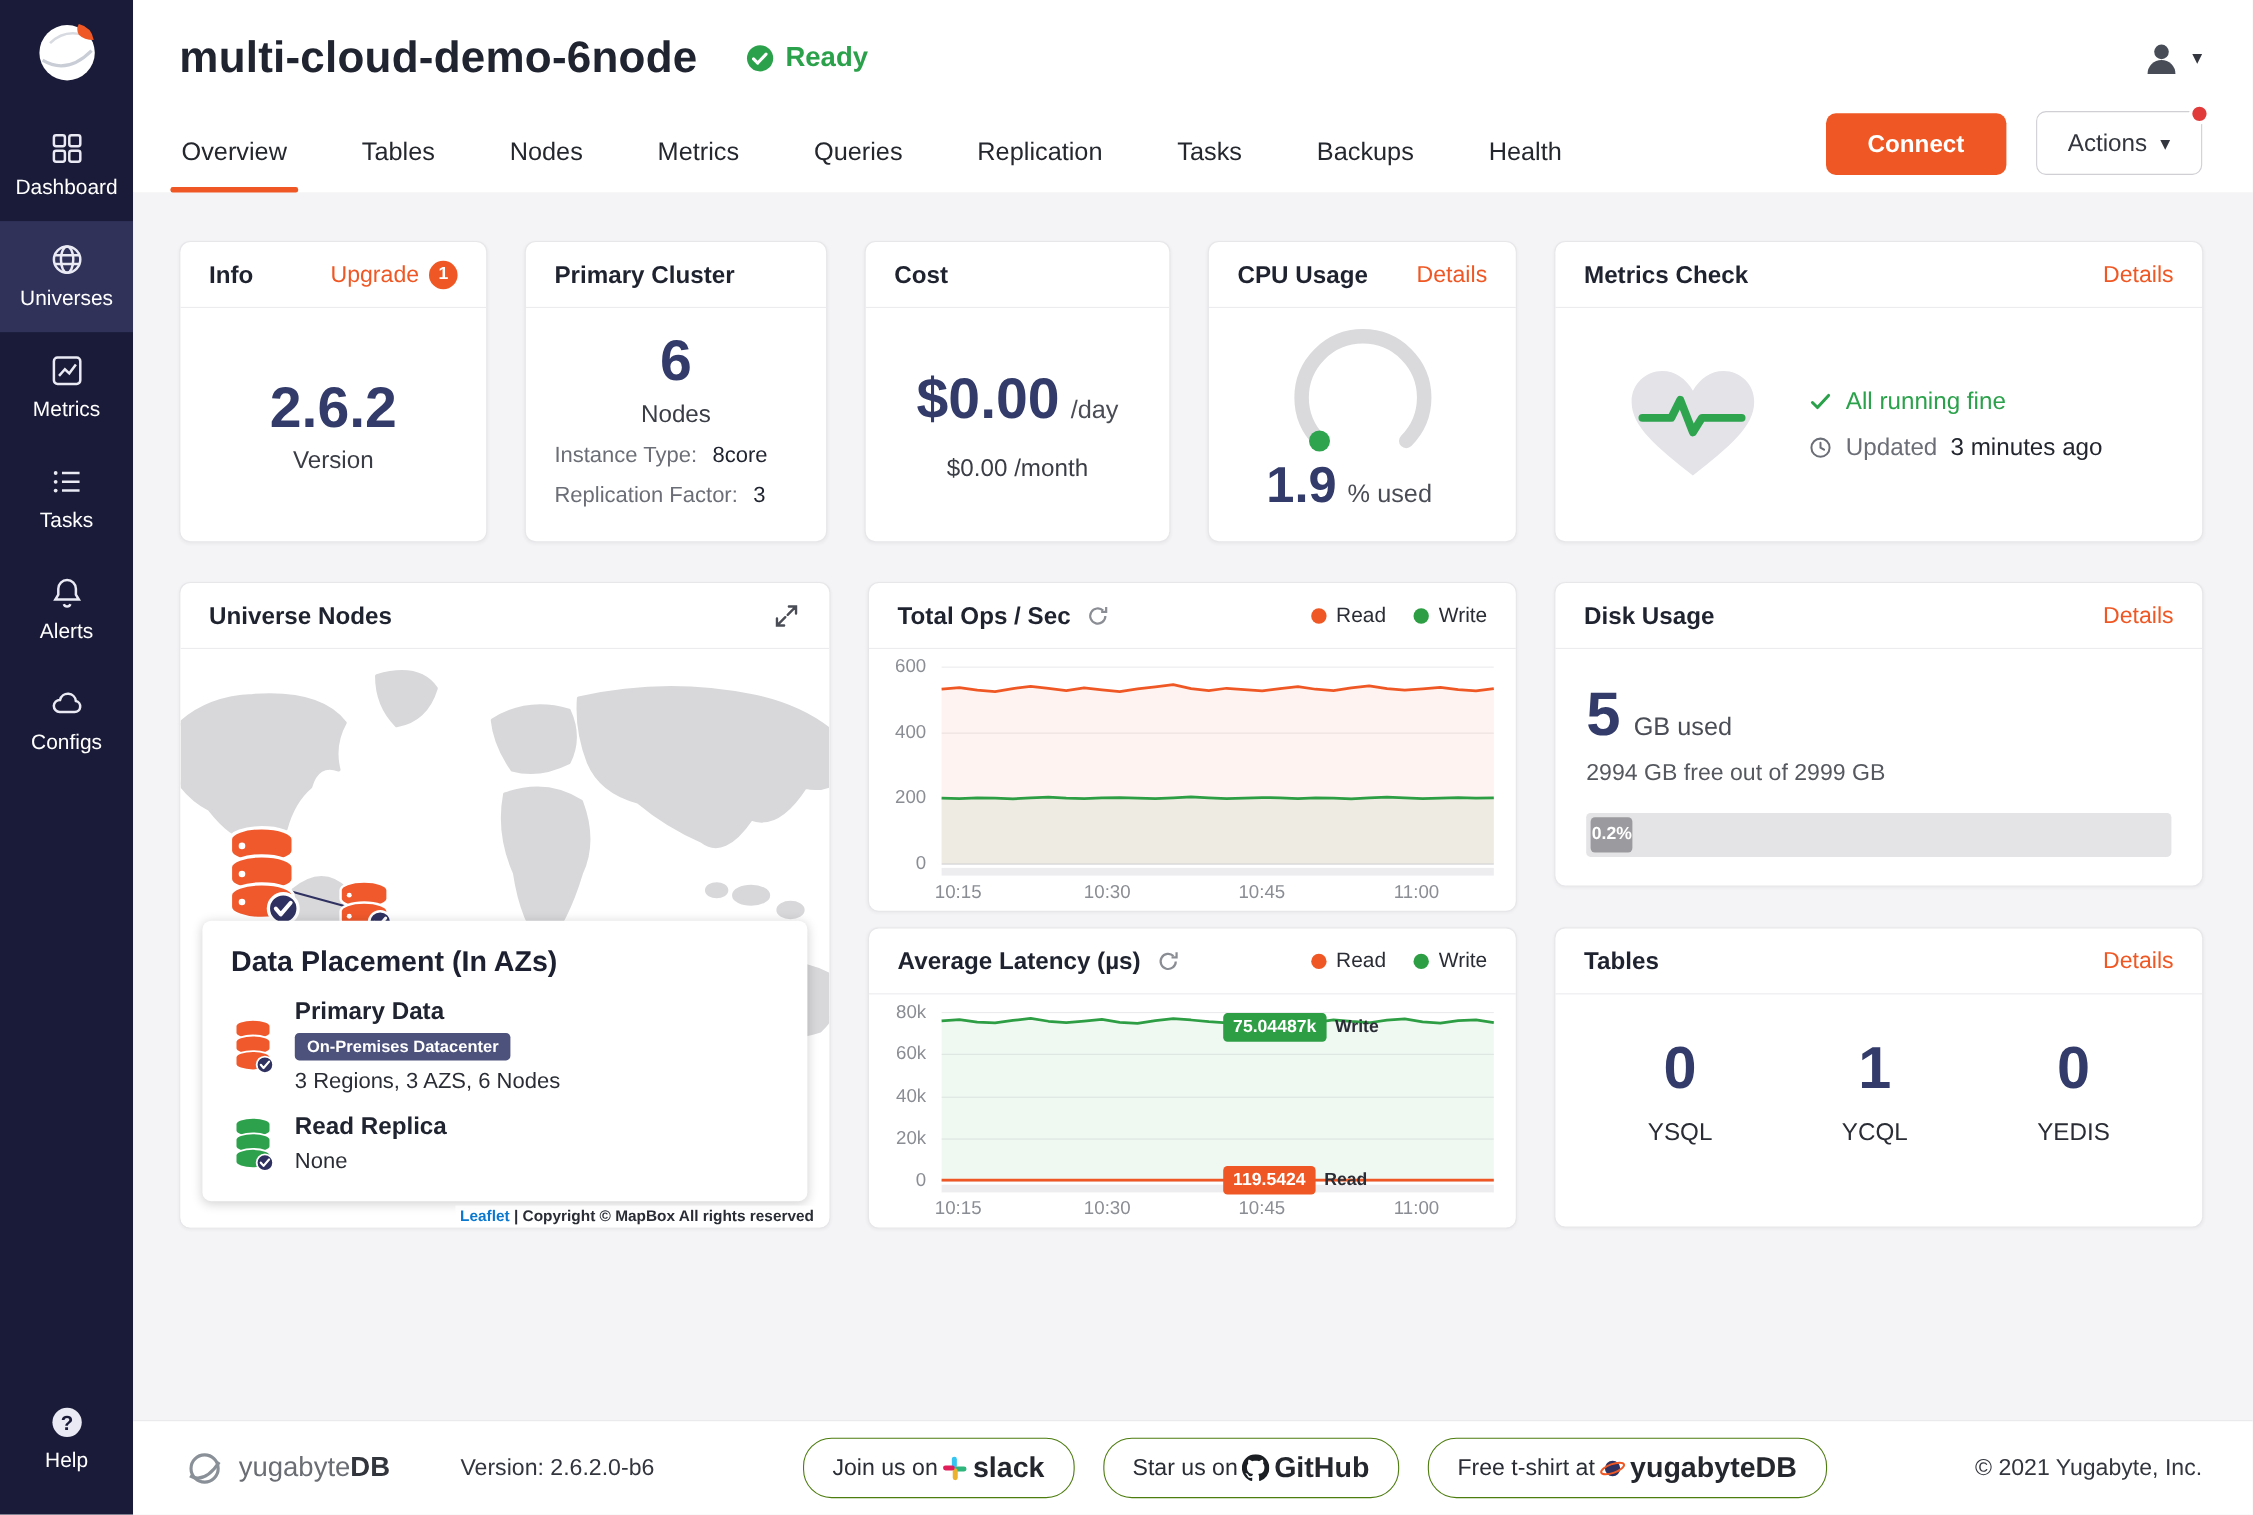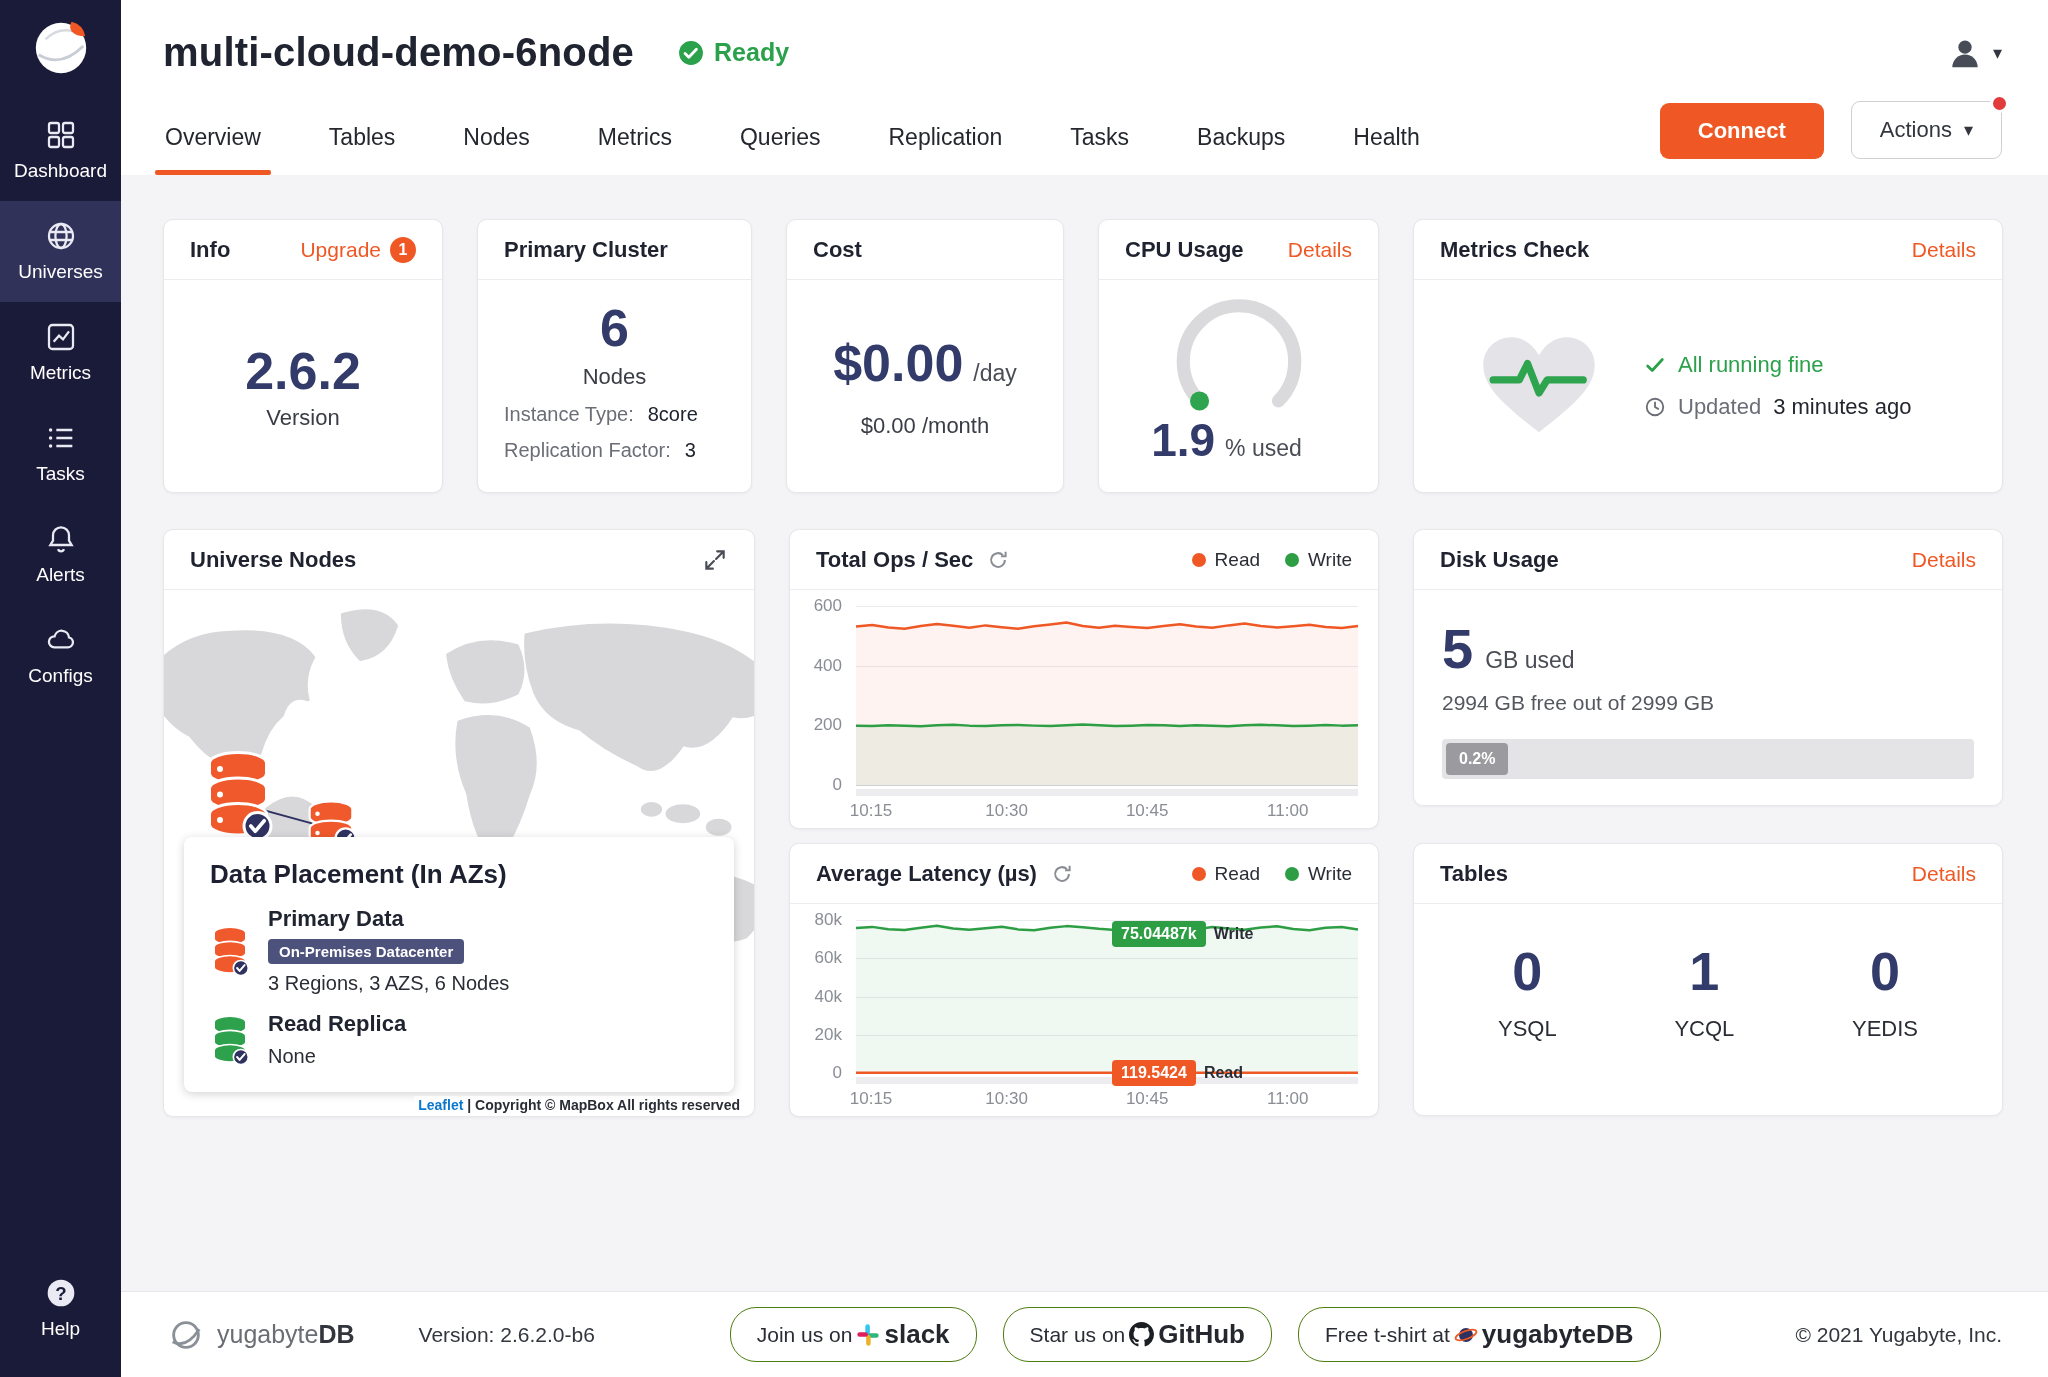--- a/index.html
+++ b/index.html
@@ -101,21 +101,21 @@
 .chip-box{color:#fff;font-size:16px;font-weight:700;padding:4px 9px;border-radius:4px;white-space:nowrap}
 .chip-box.green{background:#2E9E44}.chip-box.orange{background:#EF5824}
 .chip-suffix{font-size:16px;font-weight:700;color:#2A2D35}
 .refresh{cursor:pointer;display:flex}
 
 .disk-body{padding:26px 28px}
 .disk-top{display:flex;align-items:baseline;gap:12px}
 .disk-top .big{font-size:56px}
 .free{font-size:21px;color:#55585F;margin-top:10px}
 .track{margin-top:24px;background:#E4E4E7;border-radius:4px;height:40px;padding:4px;display:flex}
-.chip0{background:#9B9B9F;color:#fff;font-size:16px;font-weight:700;border-radius:4px;display:flex;align-items:center;padding:0 13px}
+.chip0{background:#9B9B9F;color:#fff;font-size:16px;font-weight:700;border-radius:4px;display:flex;align-items:center;padding:0 1px}
 
 .tables-body{display:flex;justify-content:space-between;padding:36px 84px 0}
 .tcol{display:flex;flex-direction:column;align-items:center;gap:14px}
 .tval{font-size:54px;font-weight:700;color:#323B69}
 .tlabel{font-size:22px;color:#2A2D35}
 
 .footer{background:#fff;height:86px;display:flex;align-items:center;padding:0 46px;border-top:1px solid #E8E8EA}
 .f-brand{display:flex;align-items:center;gap:12px;font-size:25px;cursor:pointer}
 .f-light{color:#6A6E74}.f-bold{color:#32353C;font-weight:700}
 .f-version{margin-left:64px;font-size:21px;color:#33363E}

